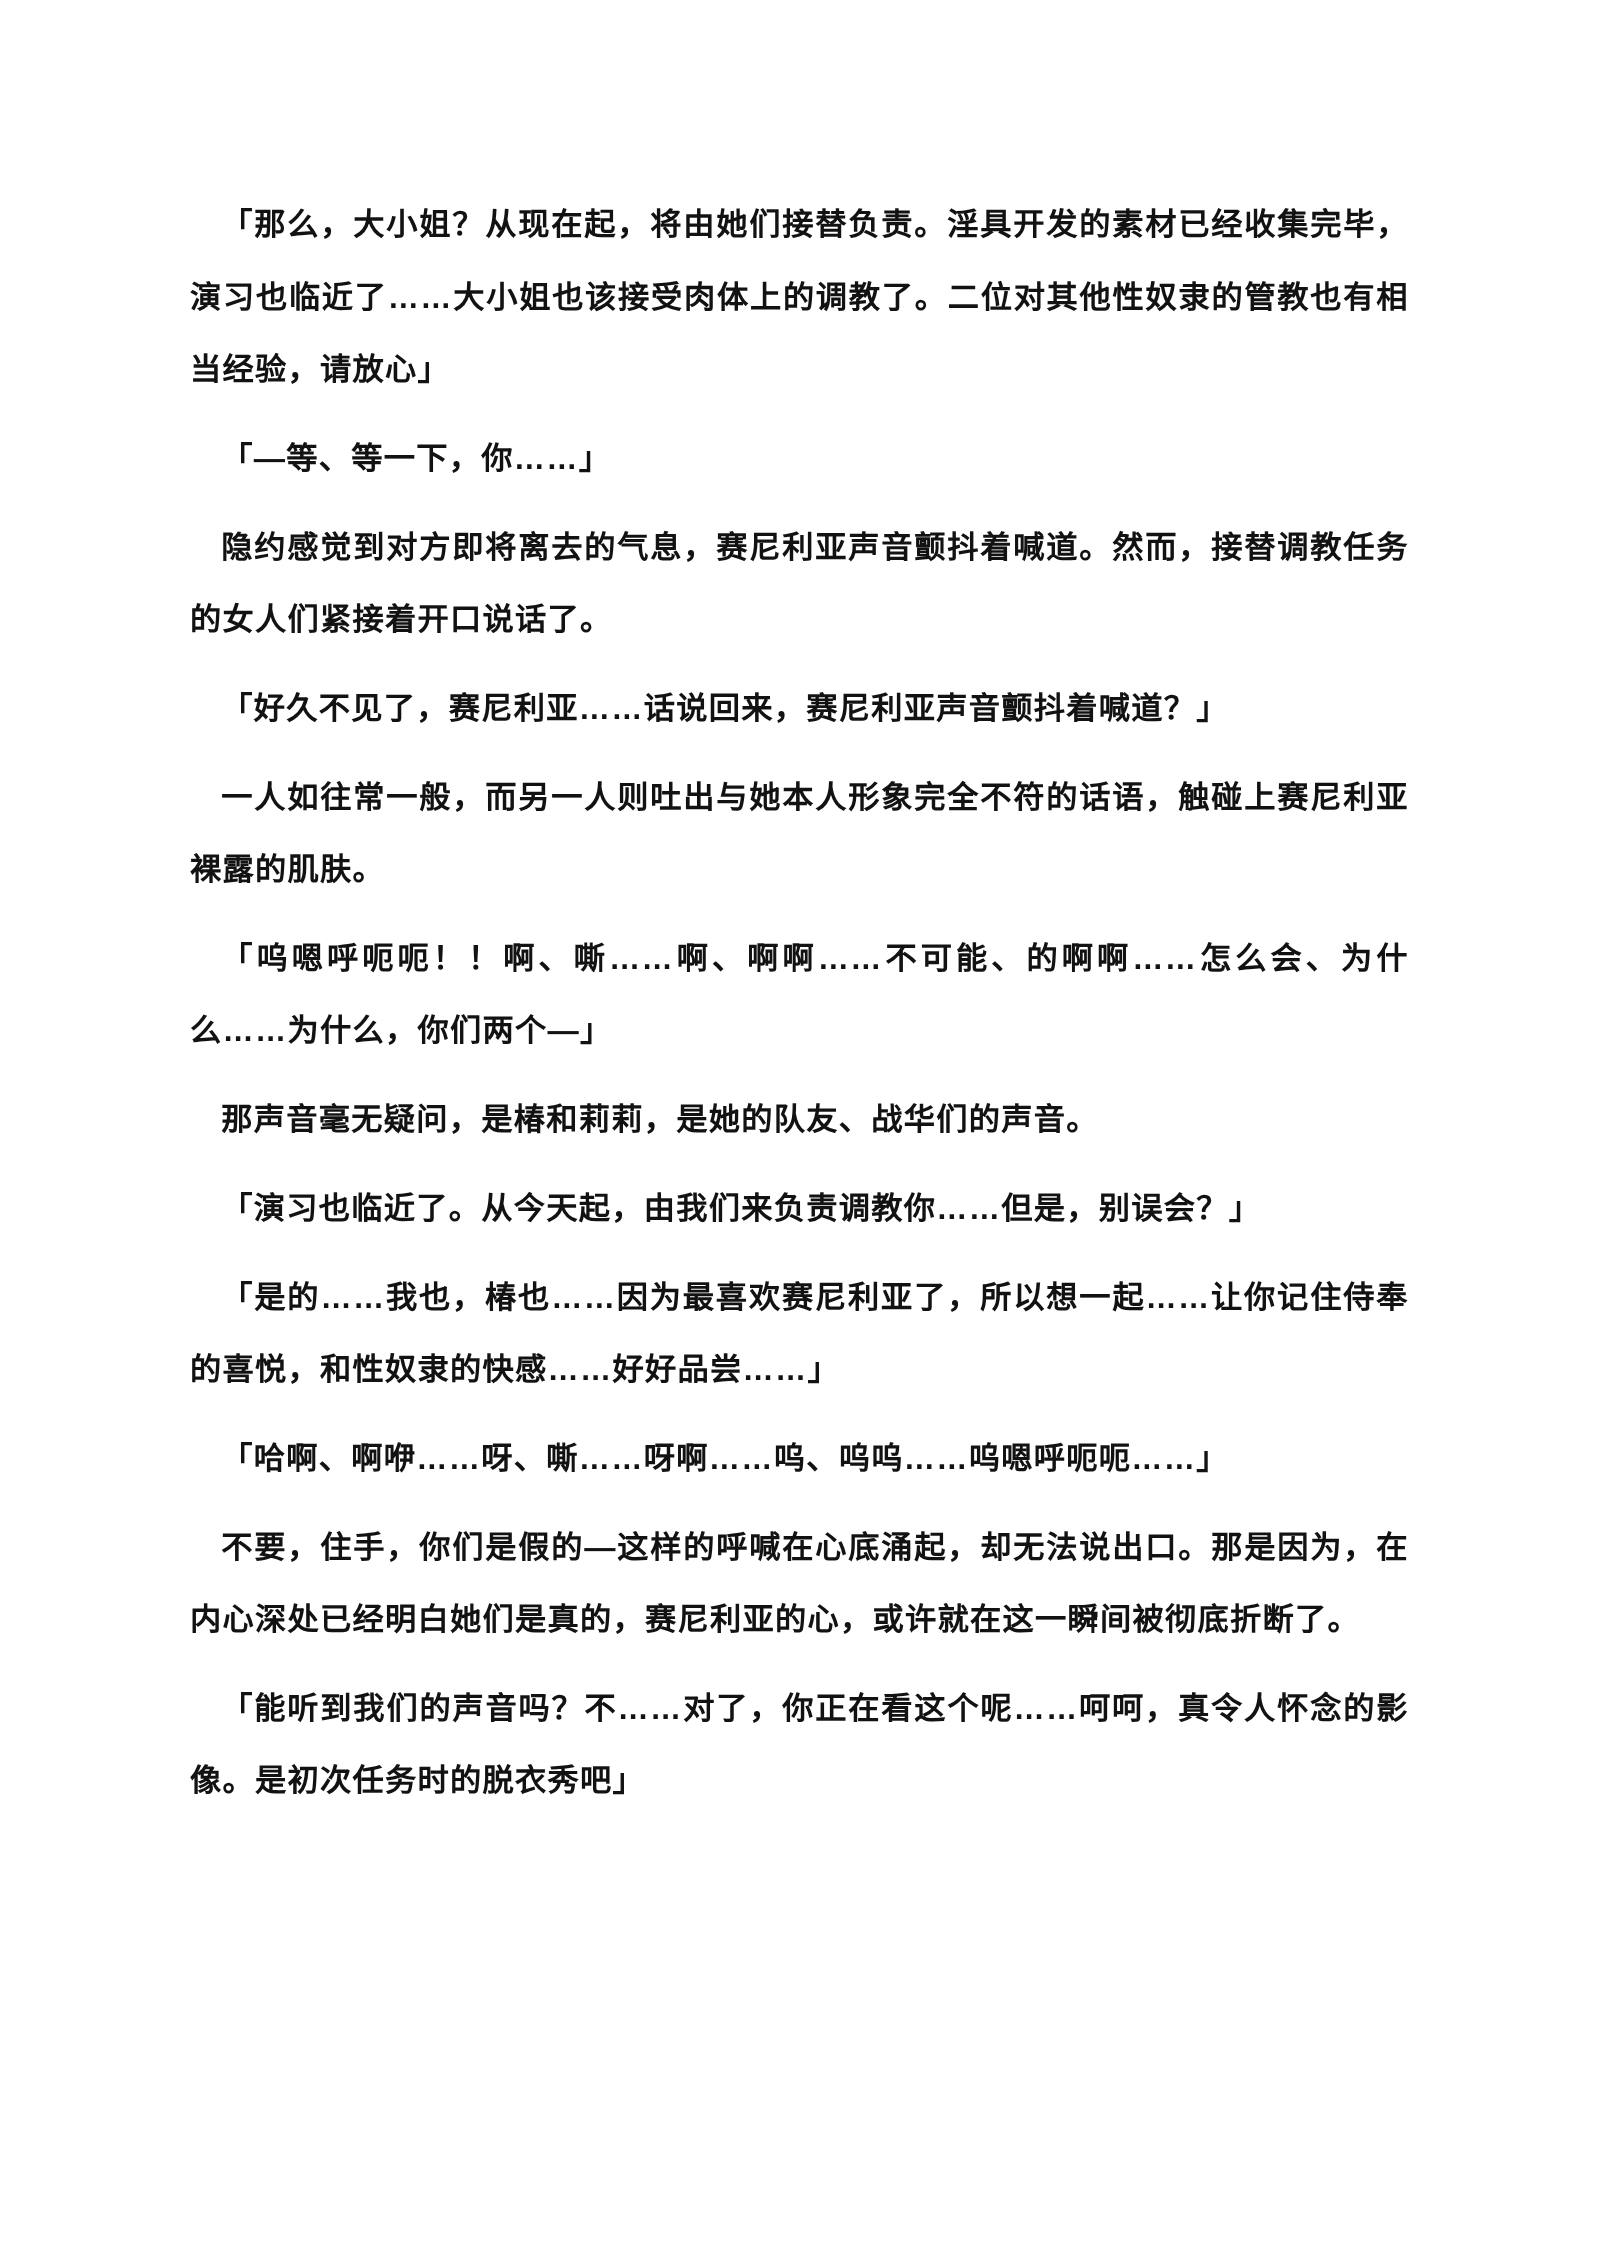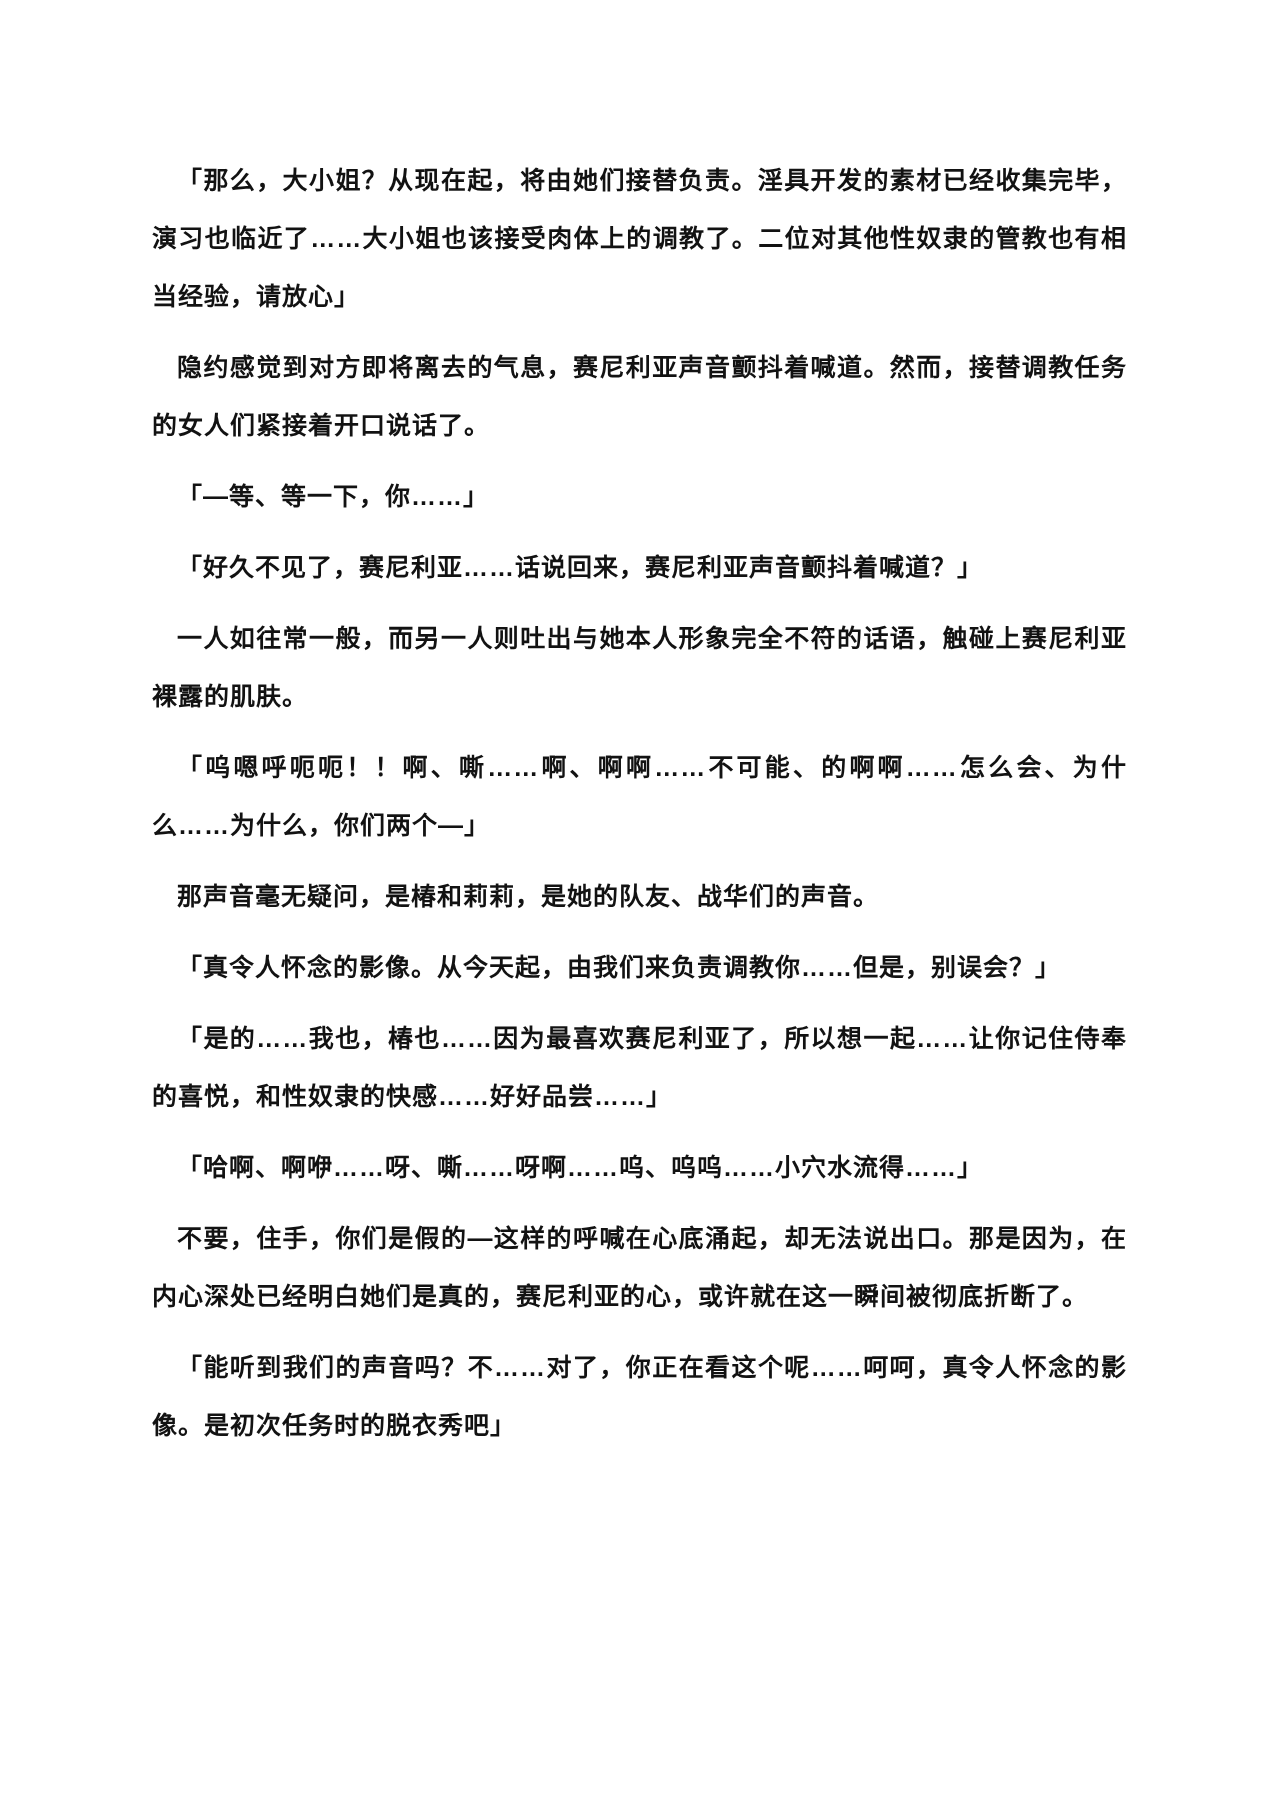--- a/index.html
+++ b/index.html
@@ -31,24 +31,24 @@
     color: #121212;
     word-break: break-all;
     line-break: strict;
   }
 </style>
 </head>
 <body>
 
 <div class="page">
   <p class="para">「那么，大小姐？从现在起，将由她们接替负责。淫具开发的素材已经收集完毕，演习也临近了……大小姐也该接受肉体上的调教了。二位对其他性奴隶的管教也有相当经验，请放心」</p>
+  <p class="para">「—等、等一下，你……」</p>
   <p class="para">隐约感觉到对方即将离去的气息，赛尼利亚声音颤抖着喊道。然而，接替调教任务的女人们紧接着开口说话了。</p>
-  <p class="para">「—等、等一下，你……」</p>
   <p class="para">「好久不见了，赛尼利亚……话说回来，赛尼利亚声音颤抖着喊道？」</p>
   <p class="para">一人如往常一般，而另一人则吐出与她本人形象完全不符的话语，触碰上赛尼利亚裸露的肌肤。</p>
   <p class="para">「呜嗯呼呃呃！！啊、嘶……啊、啊啊……不可能、的啊啊……怎么会、为什么……为什么，你们两个—」</p>
   <p class="para">那声音毫无疑问，是椿和莉莉，是她的队友、战华们的声音。</p>
-  <p class="para">「真令人怀念的影像。从今天起，由我们来负责调教你……但是，别误会？」</p>
+  <p class="para">「演习也临近了。从今天起，由我们来负责调教你……但是，别误会？」</p>
   <p class="para">「是的……我也，椿也……因为最喜欢赛尼利亚了，所以想一起……让你记住侍奉的喜悦，和性奴隶的快感……好好品尝……」</p>
-  <p class="para">「哈啊、啊咿……呀、嘶……呀啊……呜、呜呜……小穴水流得……」</p>
+  <p class="para">「哈啊、啊咿……呀、嘶……呀啊……呜、呜呜……呜嗯呼呃呃……」</p>
   <p class="para">不要，住手，你们是假的—这样的呼喊在心底涌起，却无法说出口。那是因为，在内心深处已经明白她们是真的，赛尼利亚的心，或许就在这一瞬间被彻底折断了。</p>
   <p class="para">「能听到我们的声音吗？不……对了，你正在看这个呢……呵呵，真令人怀念的影像。是初次任务时的脱衣秀吧」</p>
 </div>
 
 </body></html>

